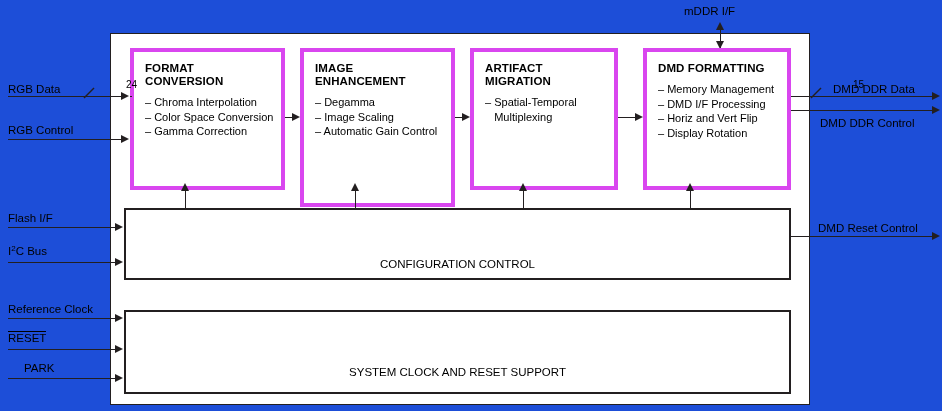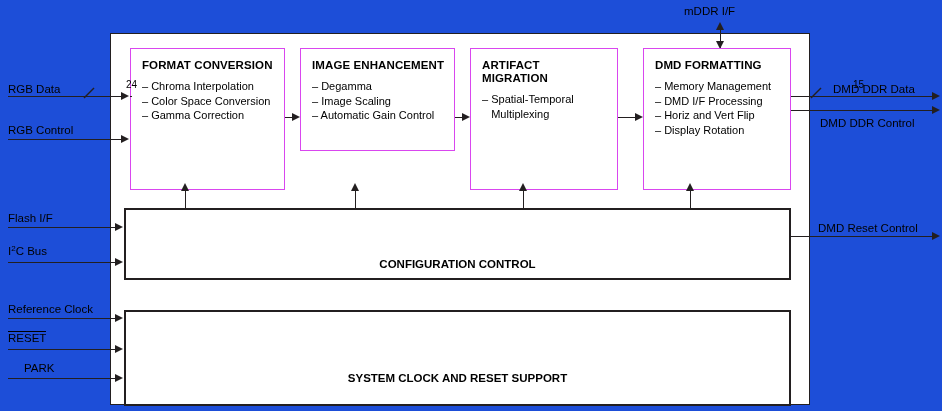--- a/index.html
+++ b/index.html
@@ -26,21 +26,21 @@
     top: 33px;
     width: 700px;
     height: 372px;
     border: 1.5px solid #231f20;
     background: #ffffff;
     box-sizing: border-box;
   }
 
   
   .block {
-    border: 1px solid #d946ef;
+    border: 4px solid #d946ef;
     background: #ffffff;
     box-sizing: border-box;
     padding: 10px 9px 6px 11px;
   }
   .block-title {
     font-size: 11.5px;
     font-weight: bold;
     letter-spacing: 0.1px;
     line-height: 13px;
     margin-bottom: 7px;
@@ -53,21 +53,21 @@
   .wide-band {
     border: 2px solid #231f20;
     background: #ffffff;
     box-sizing: border-box;
     display: flex;
     align-items: center;
     justify-content: center;
   }
   .band-title {
     font-size: 11.5px;
-    font-weight: bold;
+    font-weight: normal;
     text-align: right;
     margin-top: 40px;
   }
 
   
   .hline {
     height: 0;
     border-top: 1.4px solid #231f20;
   }
   .vline {
@@ -129,21 +129,21 @@
   <div class="abs vline" style="left:720px; top:29px; height:19px;"></div>
   <div class="abs arrow-d" style="left:715.5px; top:41px;"></div>
 
   <div class="abs block" style="left:130px; top:48px; width:155px; height:142px;">
     <div class="block-title">FORMAT CONVERSION</div>
     <div class="block-item">– Chroma Interpolation</div>
     <div class="block-item">– Color Space Conversion</div>
     <div class="block-item">– Gamma Correction</div>
   </div>
 
-  <div class="abs block" style="left:300px; top:48px; width:155px; height:103px;">
+  <div class="abs block" style="left:300px; top:48px; width:155px; height:159px;">
     <div class="block-title">IMAGE ENHANCEMENT</div>
     <div class="block-item">– Degamma</div>
     <div class="block-item">– Image Scaling</div>
     <div class="block-item">– Automatic Gain Control</div>
   </div>
 
   <div class="abs block" style="left:643px; top:48px; width:148px; height:142px;">
     <div class="block-title">DMD FORMATTING</div>
     <div class="block-item">– Memory Management</div>
     <div class="block-item">– DMD I/F Processing</div>
@@ -163,21 +163,21 @@
   <div class="abs hline" style="left:455px; top:117px; width:8px;"></div>
   <div class="abs arrow-r" style="left:462px; top:112.5px;"></div>
 
   <div class="abs hline" style="left:618px; top:117px; width:18px;"></div>
   <div class="abs arrow-r" style="left:635px; top:112.5px;"></div>
 
   <div class="abs wide-band" style="left:124px; top:208px; width:667px; height:72px;">
     <div class="band-title">CONFIGURATION CONTROL</div>
   </div>
 
-  <div class="abs wide-band" style="left:124px; top:310px; width:667px; height:96px;">
+  <div class="abs wide-band" style="left:124px; top:310px; width:667px; height:84px;">
     <div class="band-title">SYSTEM CLOCK AND RESET SUPPORT</div>
   </div>
 
   <div class="abs vline" style="left:185px; top:190px; height:18px;"></div>
   <div class="abs arrow-u" style="left:180.5px; top:183px;"></div>
 
   <div class="abs vline" style="left:355px; top:190px; height:18px;"></div>
   <div class="abs arrow-u" style="left:350.5px; top:183px;"></div>
 
   <div class="abs vline" style="left:523px; top:190px; height:18px;"></div>

